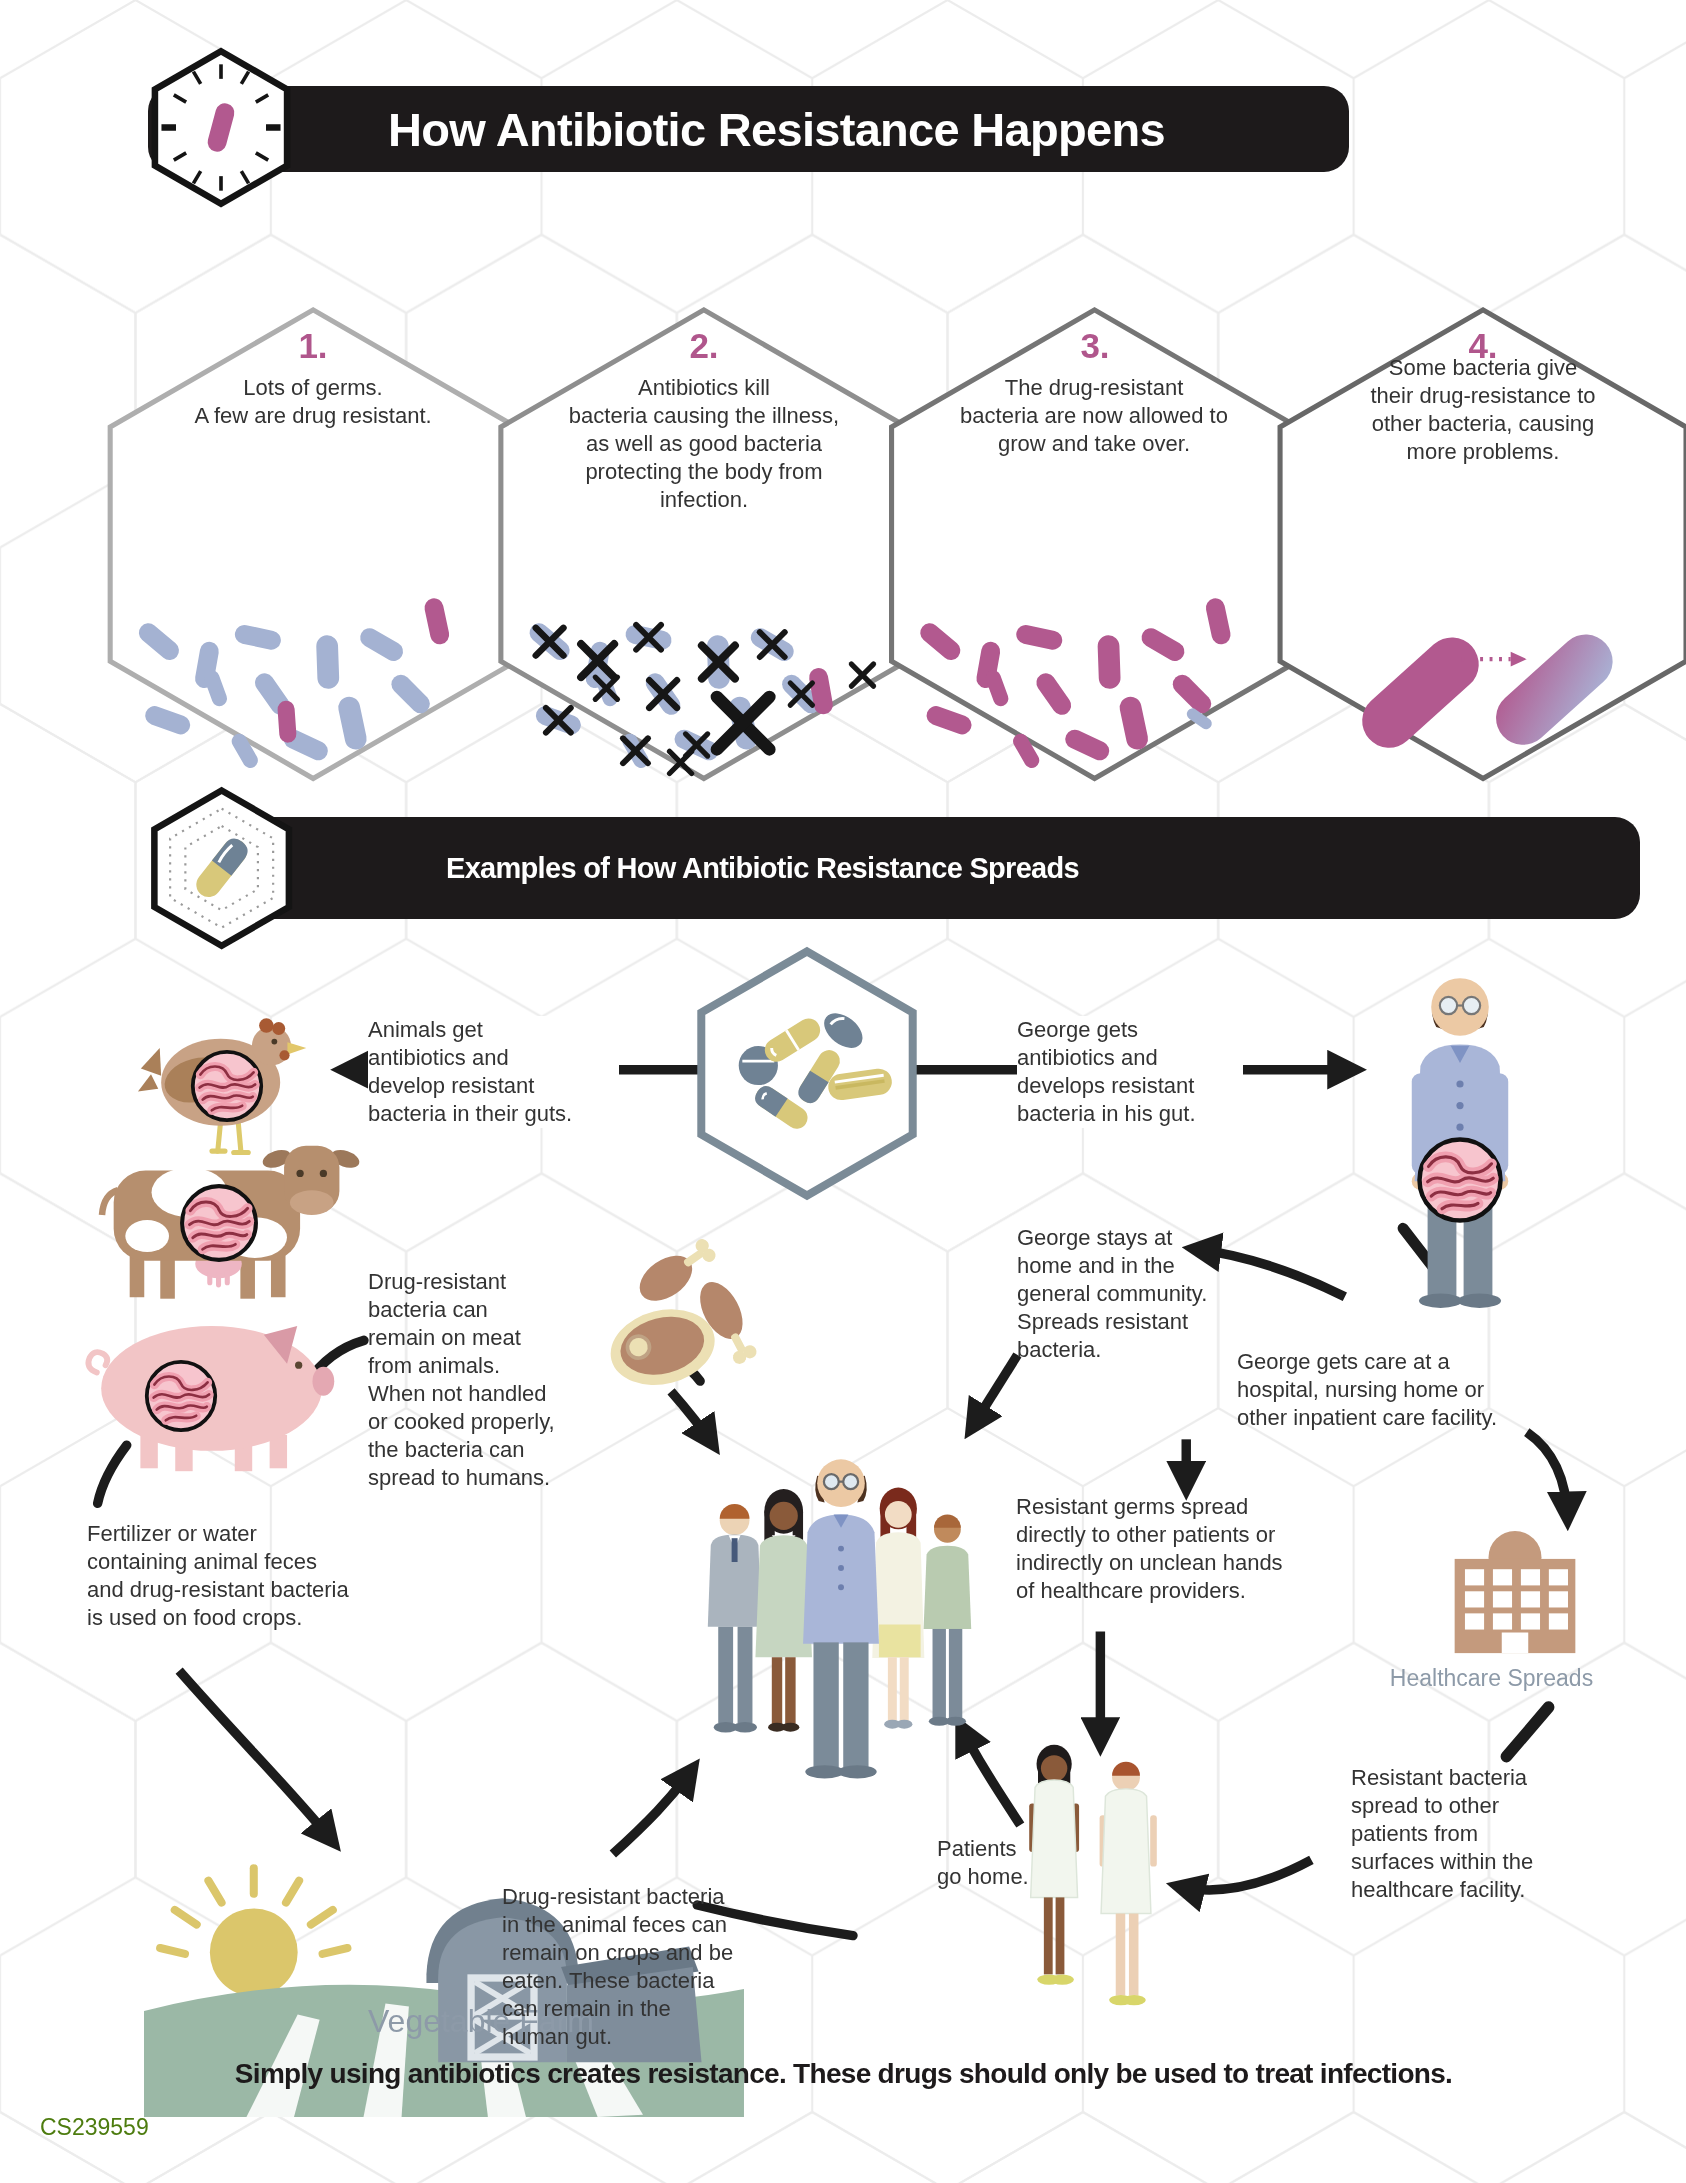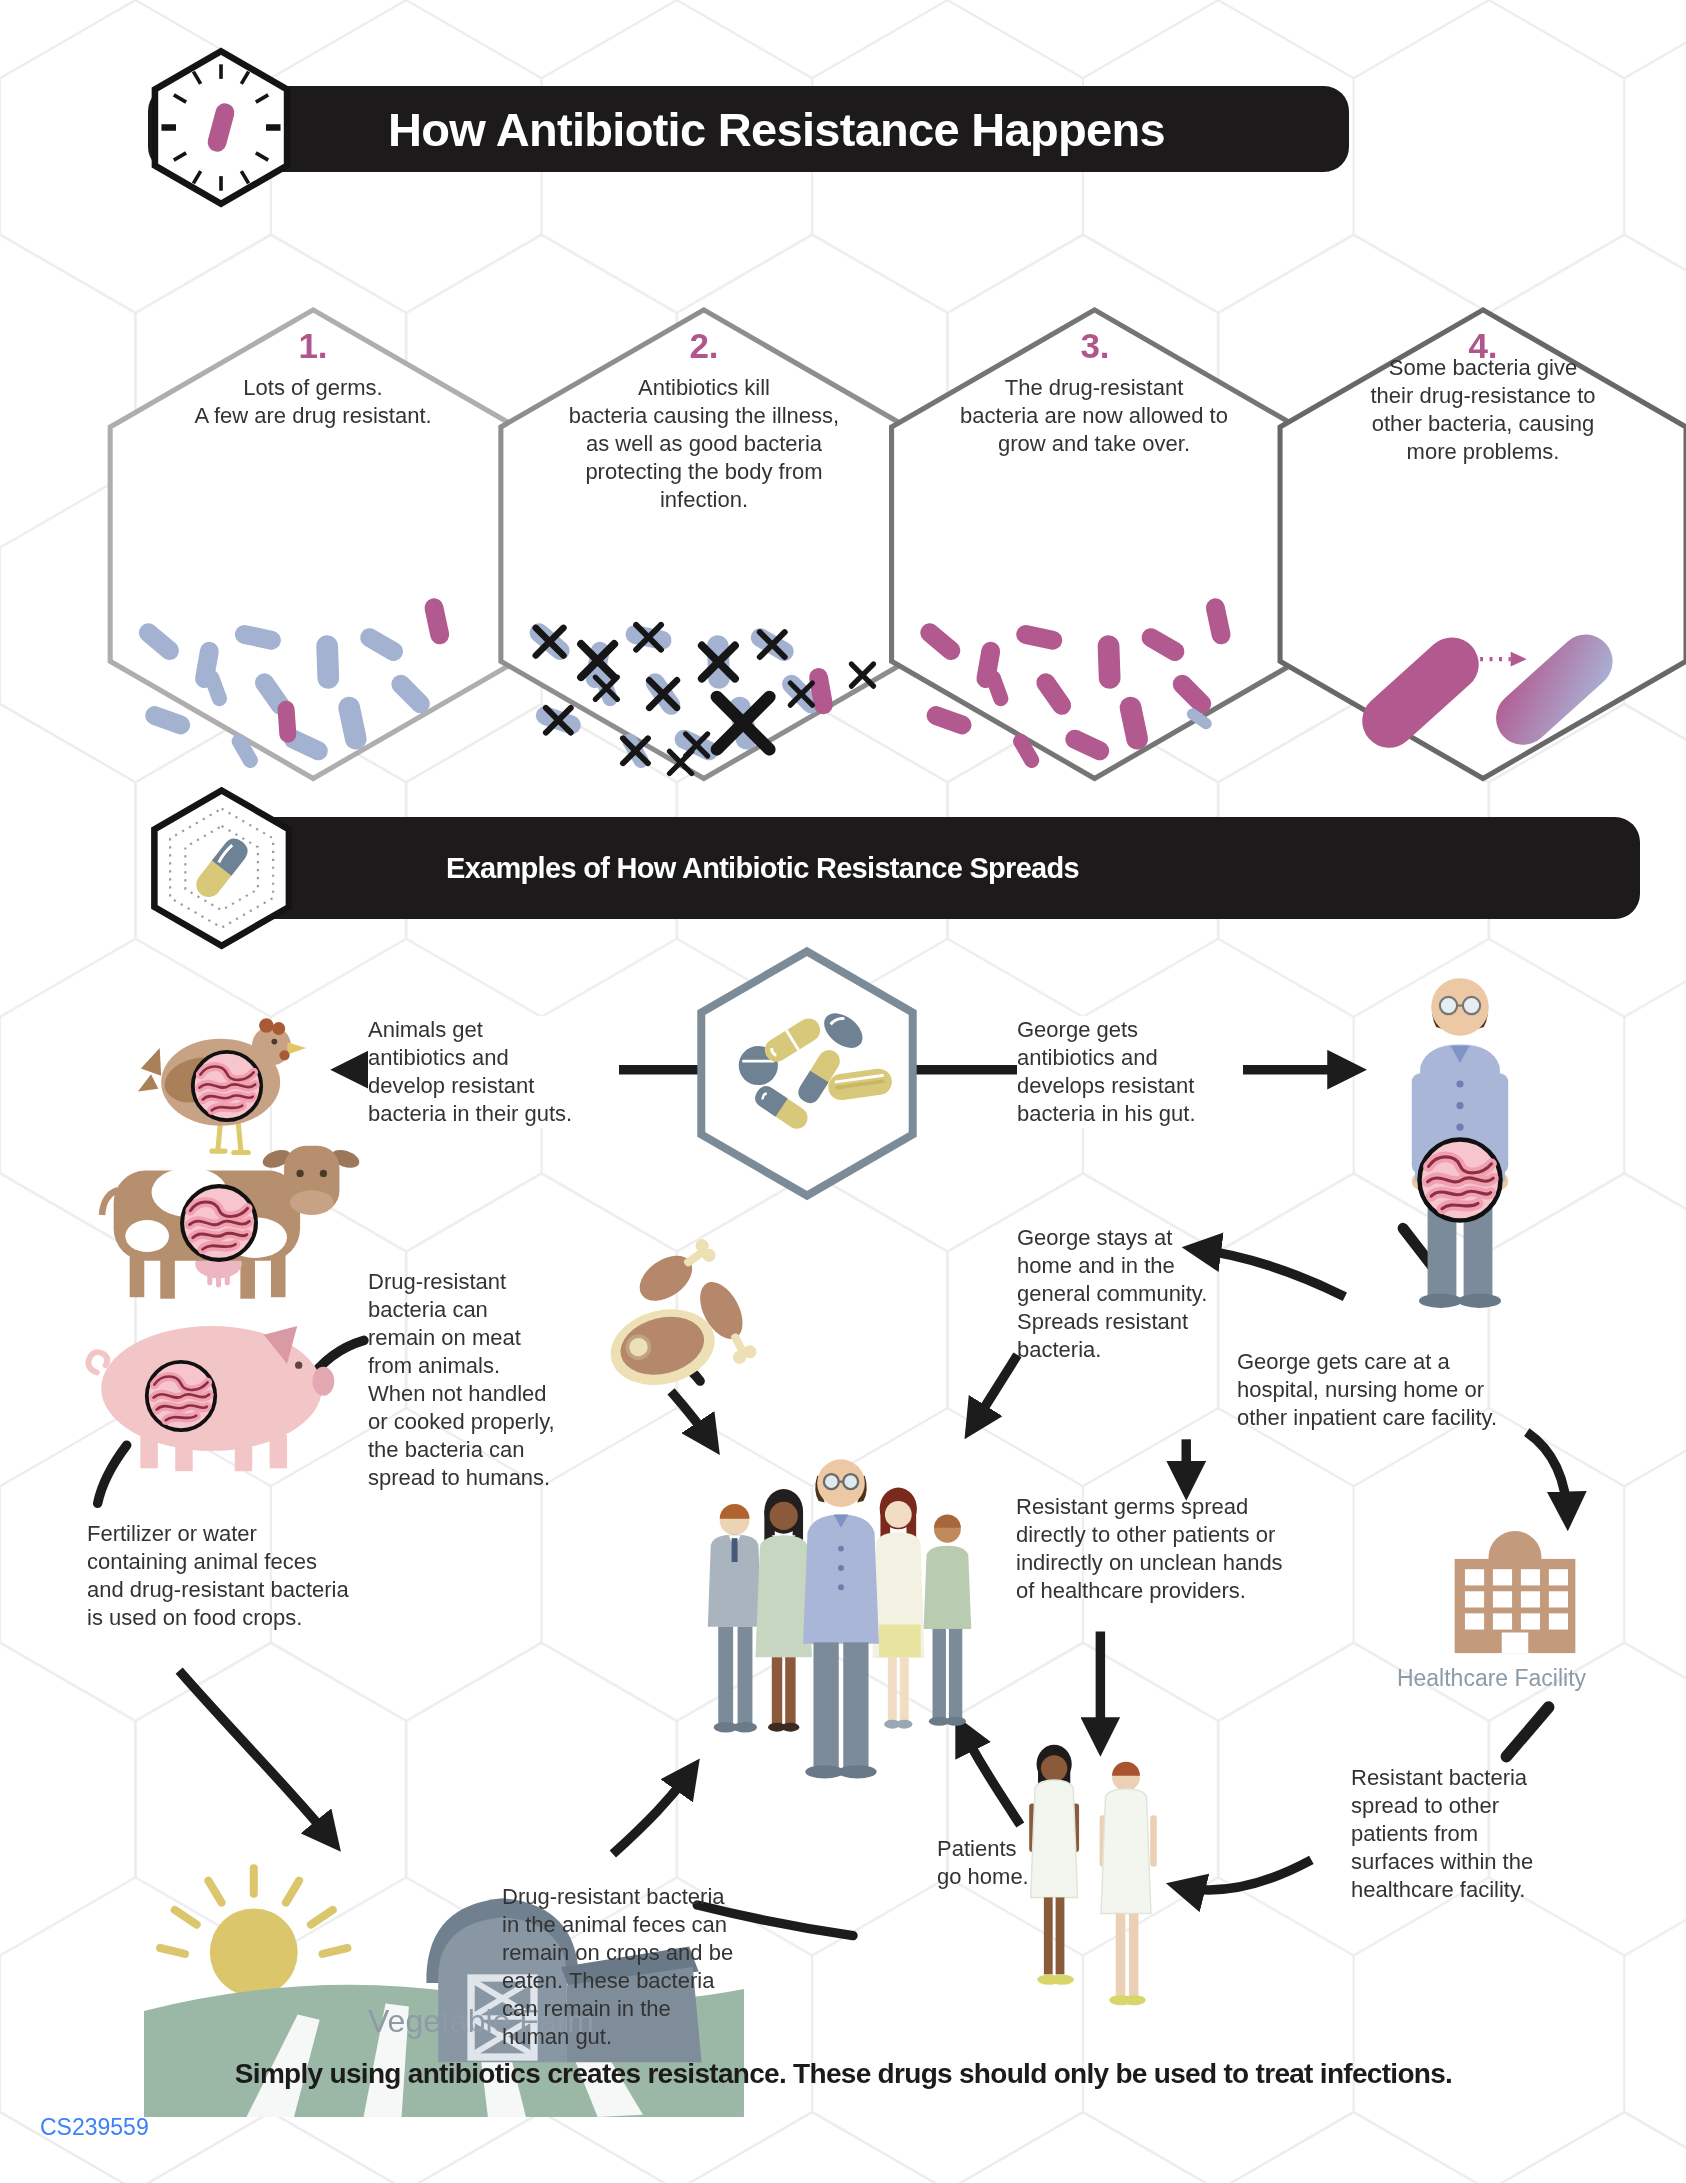--- a/index.html
+++ b/index.html
@@ -11,21 +11,21 @@
   .txt{position:absolute;font-size:22px;line-height:28px;color:#333333;white-space:pre-line;
        font-family:"Liberation Sans",sans-serif;}
   .txt.bg{background:#ffffff;}
   .stepNum{position:absolute;width:408px;text-align:center;font-size:35px;font-weight:bold;
            color:#b0568c;}
   .stepTxt{position:absolute;width:378px;text-align:center;font-size:22px;line-height:28px;
            color:#333333;white-space:pre-line;}
   .mapLabel{position:absolute;color:#8d9aa8;font-size:26px;white-space:nowrap;}
   .footerLine{position:absolute;left:0;width:100%;text-align:center;font-size:28px;font-weight:bold;
               color:#1d1a1b;letter-spacing:-0.7px;}
-  .docId{position:absolute;font-size:23px;color:#3b82f6;}
+  .docId{position:absolute;font-size:23px;color:#4d7c0f;}
   svg{display:block;}
 </style>
 </head>
 <body>
 
 <div id="canvas">
 
   <svg class="abs" style="left:0;top:0" width="1687" height="2183" viewBox="0 0 2318 3000">
     <defs>
       <pattern id="hexpat" width="372" height="645" patternUnits="userSpaceOnUse">
@@ -431,21 +431,21 @@
         <rect x="70" y="86" width="26" height="22"></rect>
         <rect x="108" y="86" width="26" height="22"></rect>
         <rect x="146" y="86" width="26" height="22"></rect>
       <rect x="32" y="116" width="26" height="22"></rect>
         <rect x="70" y="116" width="26" height="22"></rect>
         <rect x="108" y="116" width="26" height="22"></rect>
         <rect x="146" y="116" width="26" height="22"></rect>
       <rect x="82" y="142" width="36" height="28"></rect>
     </g>
   </svg>
-  <div class="mapLabel" style="left:1368px;top:1665px;width:247px;text-align:center;font-size:23px;">Healthcare Facility</div>
+  <div class="mapLabel" style="left:1368px;top:1665px;width:247px;text-align:center;font-size:23px;">Healthcare Spreads</div>
 
   <svg class="abs" style="left:144px;top:1828px" width="600" height="289" viewBox="0 0 820 395">
     <g stroke="#dbc66b" stroke-width="11" stroke-linecap="round">
       <line x1="150" y1="90" x2="150" y2="55"></line>
         <line x1="106" y1="102" x2="88" y2="72"></line>
       <line x1="72" y1="132" x2="42" y2="112"></line>
         <line x1="56" y1="172" x2="22" y2="164"></line>
       <line x1="194" y1="102" x2="212" y2="72"></line>
         <line x1="228" y1="132" x2="258" y2="112"></line>
       <line x1="244" y1="172" x2="278" y2="164"></line>

